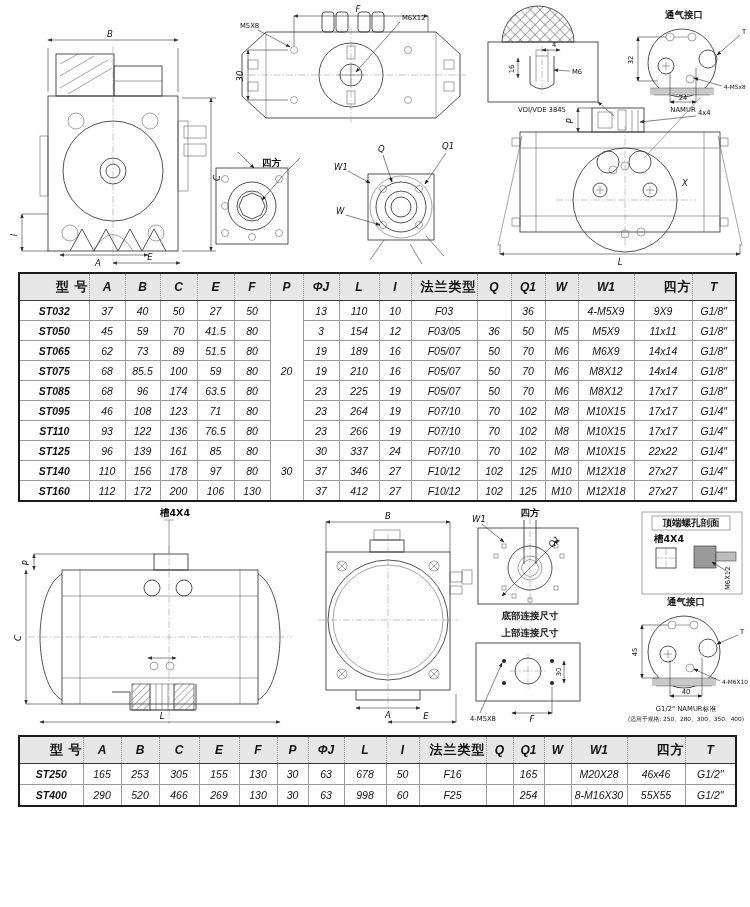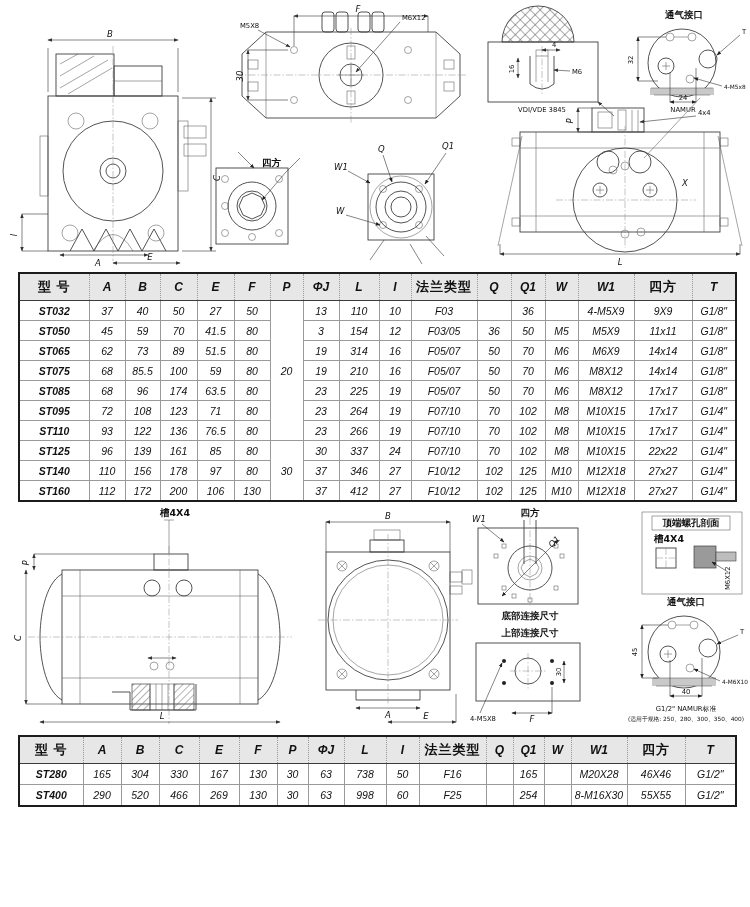--- a/index.html
+++ b/index.html
@@ -12,21 +12,21 @@
   svg text.xs{font-style:normal;font-size:5.8px;}
   .s{stroke:#3f3f3f;fill:none;stroke-width:.9;}
   .s2{stroke:#5a5a5a;fill:none;stroke-width:.55;}
   .d{stroke:#333;fill:none;stroke-width:.6;}
   .cl{stroke:#888;fill:none;stroke-width:.5;stroke-dasharray:7 2 1.5 2;}
   table.spec{position:absolute;border-collapse:collapse;table-layout:fixed;background:#fff;
         border:2px solid #1c1c1c;font-style:italic;}
   table.spec th{background:#e7e7e7;border-left:1px dotted #9a9a9a;border-bottom:1.3px solid #3c3c3c;
         font-size:12px;font-weight:bold;font-style:italic;padding:0;height:26px;color:#111;}
   table.spec th:first-child{border-left:none;}
-  table.spec th.cjk{font-style:normal;font-size:13px;letter-spacing:1px;}
+  table.spec th.cjk{font-style:normal;font-size:13px;letter-spacing:1px;text-align:right;}
   table.spec td{border:1px solid #9a9a9a;text-align:center;font-size:10.5px;height:19px;
         padding:0;color:#111;white-space:nowrap;}
   table.spec td.model{font-weight:bold;}
   table.spec tr.gsep td{border-top:1.6px solid #4a4a4a;}
   #table2 td{height:20px;}
 </style>
 </head>
 <body>
 
 <div class="page">
@@ -562,21 +562,21 @@
           <td>G1/8"</td>
         </tr>
         <tr>
           <td class="model">ST065</td>
           <td>62</td>
           <td>73</td>
           <td>89</td>
           <td>51.5</td>
           <td>80</td>
           <td>19</td>
-          <td>314</td>
+          <td>189</td>
           <td>16</td>
           <td>F05/07</td>
           <td>50</td>
           <td>70</td>
           <td>M6</td>
           <td>M6X9</td>
           <td>14x14</td>
           <td>G1/8"</td>
         </tr>
         <tr>
@@ -610,21 +610,21 @@
           <td>F05/07</td>
           <td>50</td>
           <td>70</td>
           <td>M6</td>
           <td>M8X12</td>
           <td>17x17</td>
           <td>G1/8"</td>
         </tr>
         <tr>
           <td class="model">ST095</td>
-          <td>72</td>
+          <td>46</td>
           <td>108</td>
           <td>123</td>
           <td>71</td>
           <td>80</td>
           <td>23</td>
           <td>264</td>
           <td>19</td>
           <td>F07/10</td>
           <td>70</td>
           <td>102</td>
@@ -745,36 +745,36 @@
           <th>Q</th>
           <th>Q1</th>
           <th>W</th>
           <th>W1</th>
           <th class="cjk">四方</th>
           <th>T</th>
         </tr>
       </thead>
       <tbody>
         <tr>
-          <td class="model">ST280</td>
+          <td class="model">ST250</td>
           <td>165</td>
-          <td>304</td>
-          <td>330</td>
-          <td>167</td>
+          <td>253</td>
+          <td>305</td>
+          <td>155</td>
           <td>130</td>
           <td>30</td>
           <td>63</td>
-          <td>738</td>
+          <td>678</td>
           <td>50</td>
           <td>F16</td>
           <td></td>
           <td>165</td>
           <td></td>
           <td>M20X28</td>
-          <td>46X46</td>
+          <td>46x46</td>
           <td>G1/2"</td>
         </tr>
         <tr>
           <td class="model">ST400</td>
           <td>290</td>
           <td>520</td>
           <td>466</td>
           <td>269</td>
           <td>130</td>
           <td>30</td>

